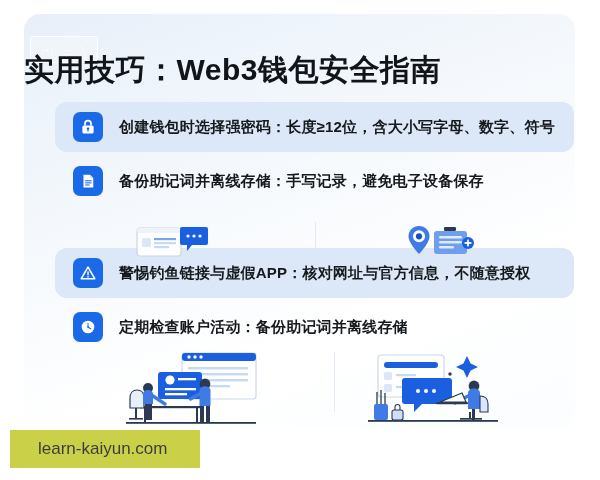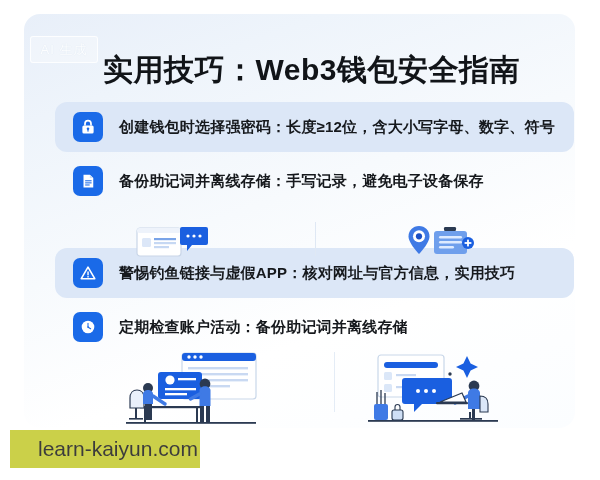--- a/index.html
+++ b/index.html
@@ -18,22 +18,21 @@
     position:absolute;left:6px;top:22px;width:66px;height:25px;
     border:1px solid rgba(255,255,255,.85);
     background:rgba(255,255,255,.30);
     border-radius:3px;
     display:flex;align-items:center;justify-content:center;
     color:rgba(255,255,255,.92);
     font-size:13px;letter-spacing:1px;
     text-shadow:0 0 1px rgba(210,225,240,.9);
   }
   .title{
-    position:absolute;left:12px;top:36px;width:551px;
-    text-align:center;
+    position:absolute;left:0;top:36px;width:551px;
     font-size:30px;font-weight:bold;color:#111418;
     letter-spacing:.5px;
   }
   .rows{position:absolute;left:15px;top:88px;width:551px;}
   .row{
     position:relative;height:50px;margin:0 16px;
     display:flex;align-items:center;
     border-radius:12px;
   }
   .row.band{background:#dce7f7;}
@@ -60,21 +59,21 @@
   .art-left{position:absolute;left:96px;top:0;}
   .art-right{position:absolute;left:340px;top:0;}
   .vline{position:absolute;left:310px;top:2px;width:1px;height:60px;background:#e4ecf6;}
 
   .watermark{
     position:absolute;left:10px;top:430px;width:190px;height:38px;
     background:#c3c92c;opacity:.86;
     display:flex;align-items:center;
   }
   .watermark span{
-    margin-left:28px;font-size:21px;color:#1d1d1d;
+    margin-left:28px;font-size:17px;color:#1d1d1d;
     font-family:"Liberation Sans","DejaVu Sans",sans-serif;
   }
 </style>
 </head>
 <body>
 
 <div class="card">
 
   <div class="ai-badge">
     <span>AI 生成</span>
@@ -114,21 +113,21 @@
     <div class="spacer-a"></div>
 
     <div class="row band">
       <div class="icon">
         <svg width="18" height="18" viewBox="0 0 24 24">
           <path d="M12 4.2 21 19.6H3z" fill="none" stroke="#ffffff" stroke-width="2.1" stroke-linejoin="round"></path>
           <rect x="11.1" y="10" width="1.9" height="5.1" fill="#ffffff"></rect>
           <rect x="11.1" y="16.1" width="1.9" height="1.9" fill="#ffffff"></rect>
         </svg>
       </div>
-      <div class="row-text">警惕钓鱼链接与虚假APP：核对网址与官方信息，实用技巧</div>
+      <div class="row-text">警惕钓鱼链接与虚假APP：核对网址与官方信息，不随意授权</div>
     </div>
 
     <div class="spacer-b"></div>
 
     <div class="row plain">
       <div class="icon">
         <svg width="18" height="18" viewBox="0 0 24 24">
           <circle cx="12" cy="12" r="8.4" fill="#ffffff"></circle>
           <rect x="11.3" y="6.6" width="1.4" height="6" fill="#1a6ae8"></rect>
           <rect x="11.8" y="11.4" width="4.9" height="1.4" fill="#1a6ae8" transform="rotate(32 12 12)"></rect>

